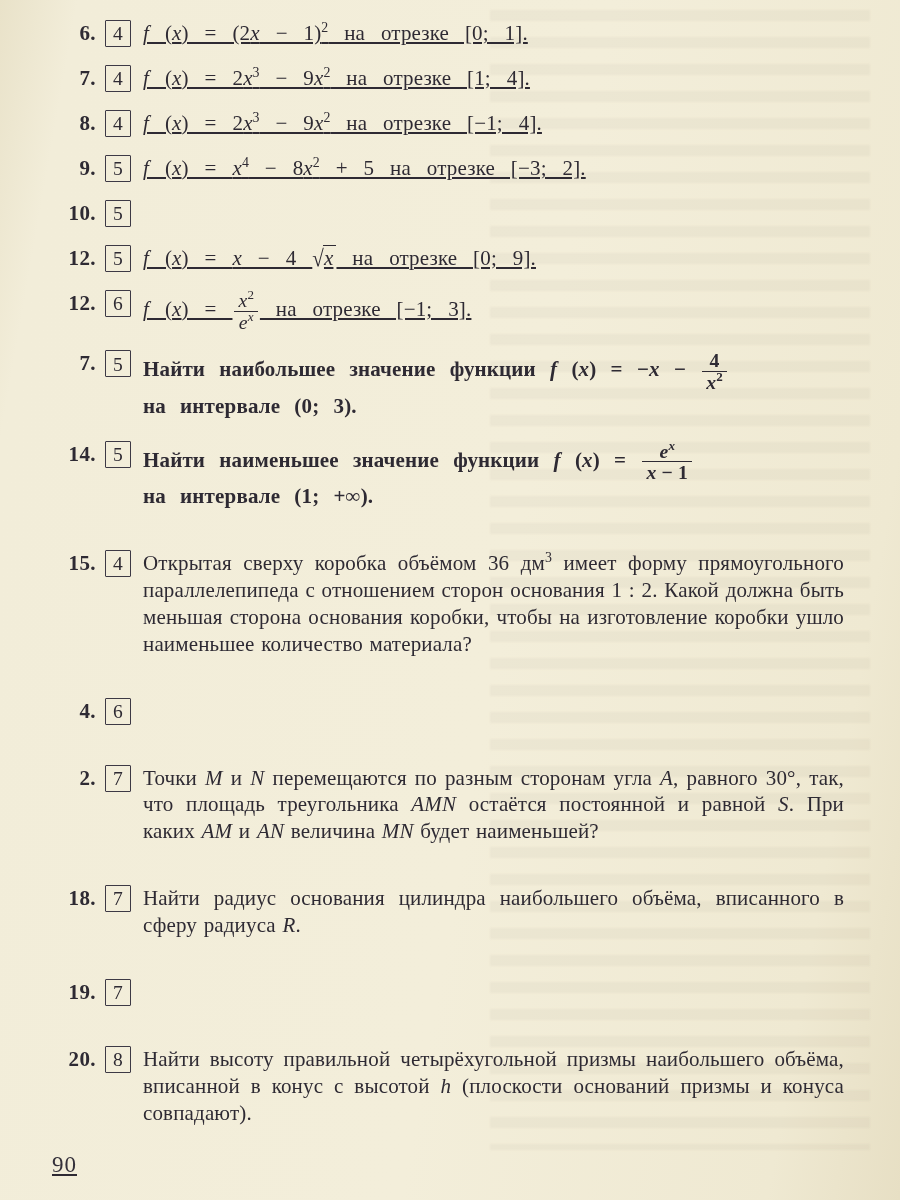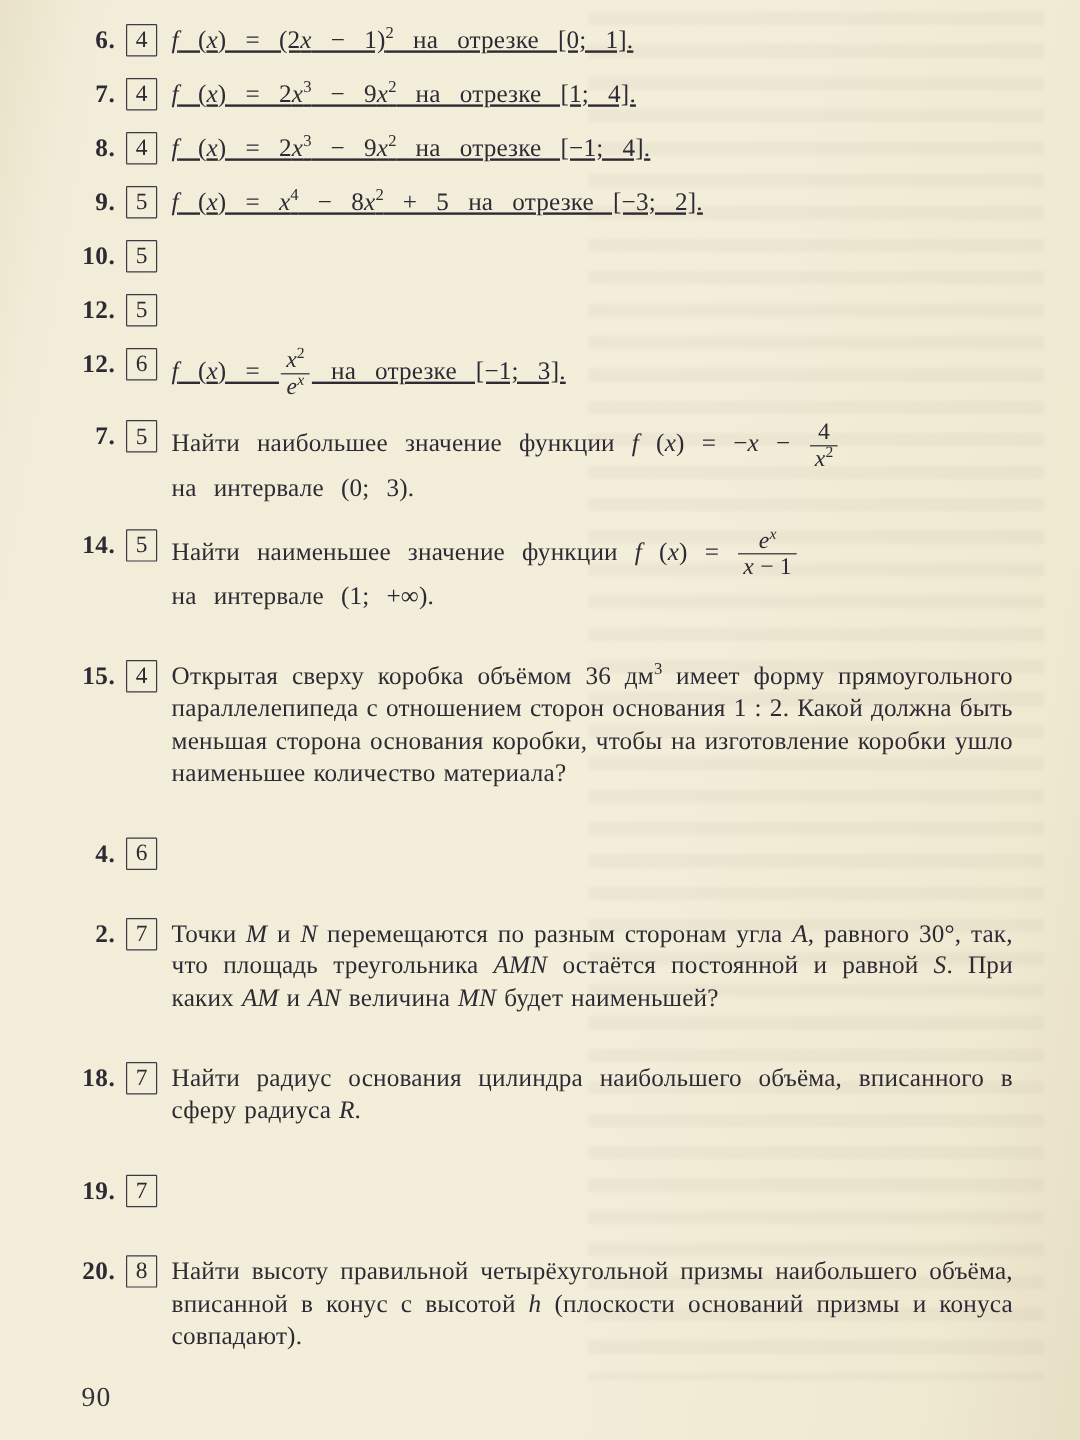--- a/index.html
+++ b/index.html
@@ -79,20 +79,21 @@
     letter-spacing: 0.15px;
   }
   .problem.formula .p-body {
     text-align: left;
     word-spacing: 0.5em;
     text-decoration: underline;
   }
   .problem.mixed .p-body {
     text-align: left;
     word-spacing: 0.42em;
+    font-weight: bold;
   }
   .problem.mixed { margin-bottom: 21px; }
   .problem.word  { margin-bottom: 20px; margin-top: 40px; }
 
   .mvar { font-style: italic; font-family: "Liberation Serif", "DejaVu Serif", serif; }
 
   sup {
     font-size: 0.66em;
     line-height: 0;
     vertical-align: super;
@@ -110,23 +111,24 @@
   }
   .frac .num, .frac .den { display: block; padding: 0 4px; }
   .frac .den { border-top: 1.5px solid currentColor; }
 
   .sqrt { white-space: nowrap; word-spacing: normal; }
   .sqrt .rad { display: inline-block; transform: scaleY(1.12); margin-right: -1px; }
   .sqrt .arg { border-top: 1.5px solid currentColor; padding: 0 3px 0 1px; }
 
   .page-footer {
     position: absolute;
-    left: 68px;
+    left: 52px;
     bottom: 22px;
     z-index: 1;
+    text-decoration: underline;
   }
   .page-number {
     font-size: 23px;
     letter-spacing: 1px;
     color: #34303a;
   }
 </style>
 </head>
 <body>
 
@@ -159,20 +161,21 @@
   </div>
 
   <div class="problem formula">
     <span class="p-num">10.</span>
     <span class="p-level">5</span>
   </div>
 
   <div class="problem formula">
     <span class="p-num">12.</span>
     <span class="p-level">5</span>
+    <div class="p-body"><i class="mvar">f</i> (<i class="mvar">x</i>) = <i class="mvar">x</i> − 4 <span class="sqrt"><span class="rad">√</span><span class="arg"><i class="mvar">x</i></span></span> на отрезке [0; 9].</div>
   </div>
 
   <div class="problem formula">
     <span class="p-num">12.</span>
     <span class="p-level">6</span>
     <div class="p-body"><i class="mvar">f</i> (<i class="mvar">x</i>) = <span class="frac"><span class="num"><i class="mvar">x</i><sup>2</sup></span><span class="den"><i class="mvar">e</i><sup><i class="mvar">x</i></sup></span></span> на отрезке [−1; 3].</div>
   </div>
 
   <div class="problem mixed">
     <span class="p-num">7.</span>

